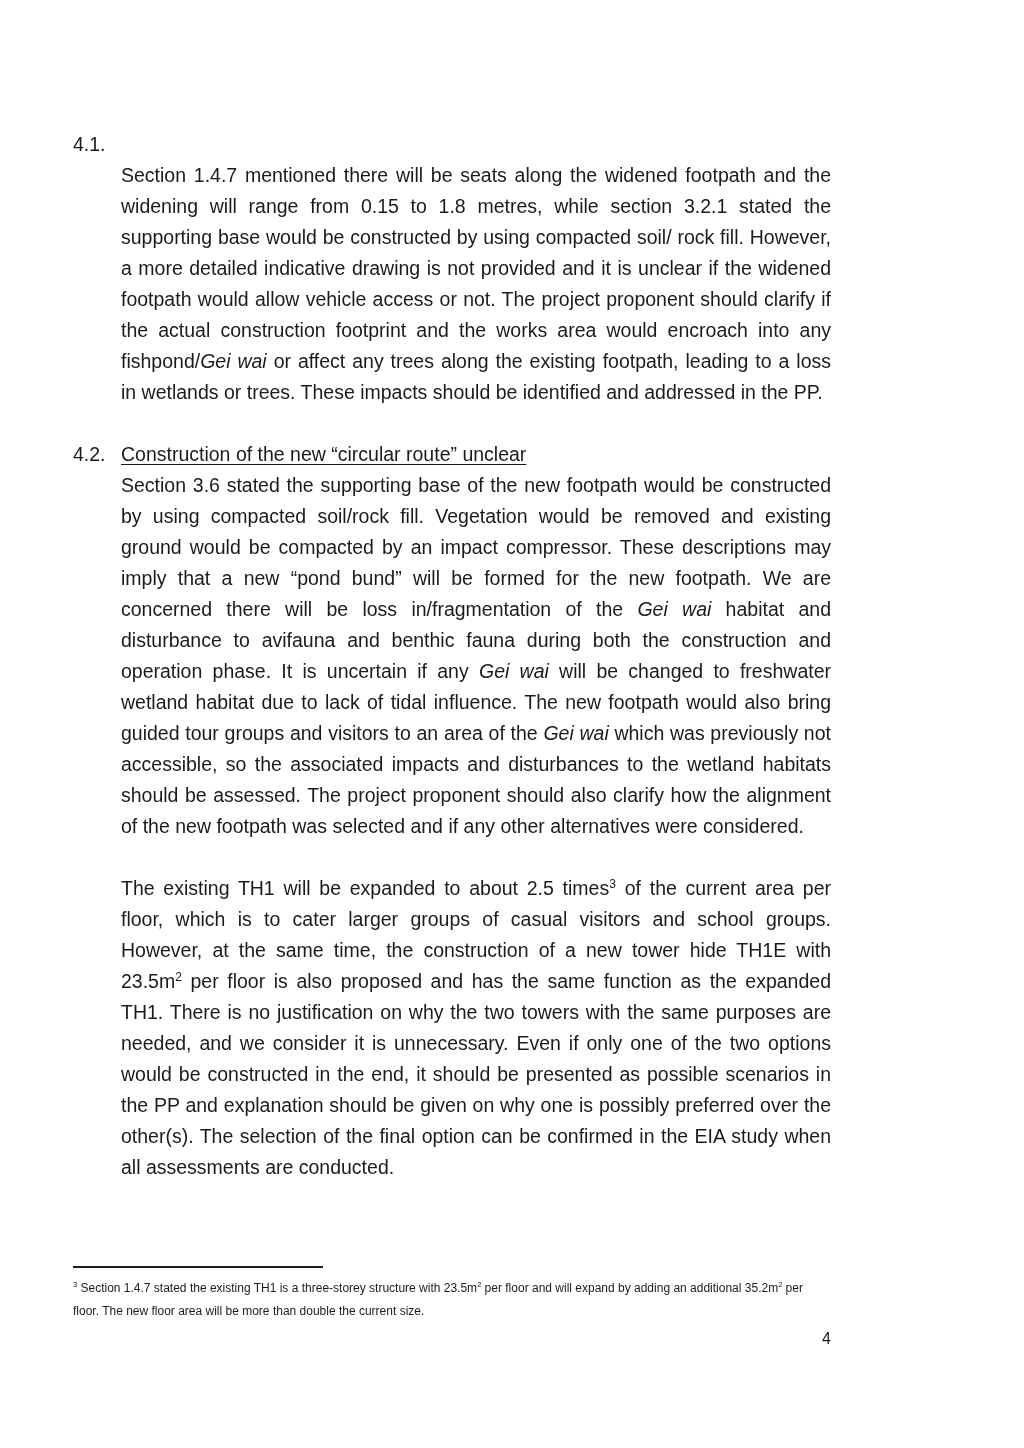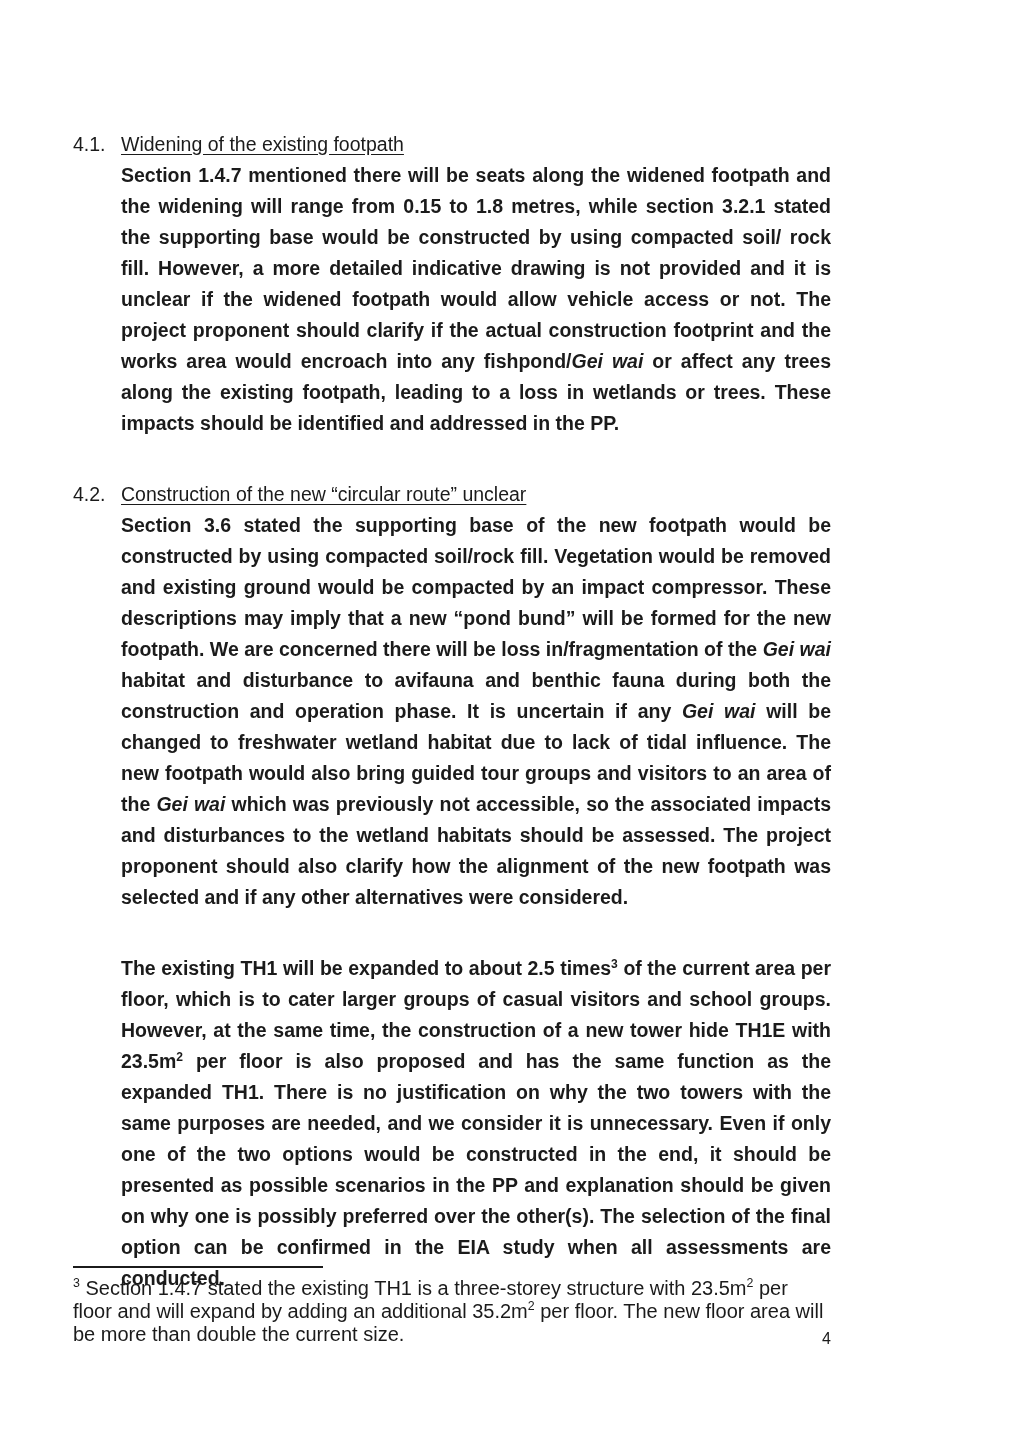--- a/index.html
+++ b/index.html
@@ -18,41 +18,40 @@
     background: #ffffff;
     overflow: hidden;
     padding-left: 46px;
   }
   .content {
     position: absolute;
     left: 73px;
     top: 129px;
     width: 758px;
   }
-  .doc-section + .doc-section { margin-top: 40px; }
+  .doc-section + .doc-section { margin-top: 31px; }
   .sec-head {
     display: flex;
     font-size: 19.5px;
     line-height: 31px;
     white-space: nowrap;
   }
   .sec-num {
     width: 48px;
     flex: 0 0 48px;
   }
   .sec-title {
     text-decoration: underline;
     text-underline-offset: 3px;
   }
   .sec-body {
     margin: 0 0 0 48px;
     font-size: 19.5px;
     line-height: 31px;
     text-align: justify;
-    font-weight: bold;
   }
   .sec-body em { font-style: italic; }
   sup {
     font-size: 0.62em;
     line-height: 0;
     vertical-align: super;
   }
   .footnote-area {
     position: absolute;
     left: 73px;
@@ -60,21 +59,21 @@
     width: 758px;
   }
   .footnote-rule {
     width: 250px;
     height: 0;
     border-top: 2px solid #1b1b1b;
     margin-bottom: 9px;
   }
   .footnote-text {
     margin: 0;
-    font-size: 20px;
+    font-size: 12px;
     line-height: 23px;
     text-align: left;
   }
   .page-number {
     position: absolute;
     left: 73px;
     top: 1329px;
     width: 758px;
     text-align: right;
     font-size: 16px;
@@ -84,21 +83,20 @@
 </head>
 <body>
 
 <div class="page">
 
   <main class="content">
 
     <section class="doc-section">
       <div class="sec-head">
         <span class="sec-num">4.1.</span>
-        <span class="sec-title">Widening of the existing footpath</span>
       </div>
       <p class="sec-body"><span>Section 1.4.7 mentioned there will be seats along the widened footpath and the widening will range from 0.15 to 1.8 metres, while section 3.2.1 stated the supporting base would be constructed by using compacted soil/ rock fill. However, a more detailed indicative drawing is not provided and it is unclear if the widened footpath would allow vehicle access or not. The project proponent should clarify if the actual construction footprint and the works area would encroach into any fishpond/</span><em>Gei wai</em><span> or affect any trees along the existing footpath, leading to a loss in wetlands or trees. These impacts should be identified and addressed in the PP.</span></p>
     </section>
 
     <section class="doc-section">
       <div class="sec-head">
         <span class="sec-num">4.2.</span>
         <span class="sec-title">Construction of the new “circular route” unclear</span>
       </div>
       <p class="sec-body"><span>Section 3.6 stated the supporting base of the new footpath would be constructed by using compacted soil/rock fill. Vegetation would be removed and existing ground would be compacted by an impact compressor. These descriptions may imply that a new “pond bund” will be formed for the new footpath. We are concerned there will be loss in/fragmentation of the </span><em>Gei wai</em><span> habitat and disturbance to avifauna and benthic fauna during both the construction and operation phase. It is uncertain if any </span><em>Gei wai</em><span> will be changed to freshwater wetland habitat due to lack of tidal influence. The new footpath would also bring guided tour groups and visitors to an area of the </span><em>Gei wai</em><span> which was previously not accessible, so the associated impacts and disturbances to the wetland habitats should be assessed. The project proponent should also clarify how the alignment of the new footpath was selected and if any other alternatives were considered.</span></p>

